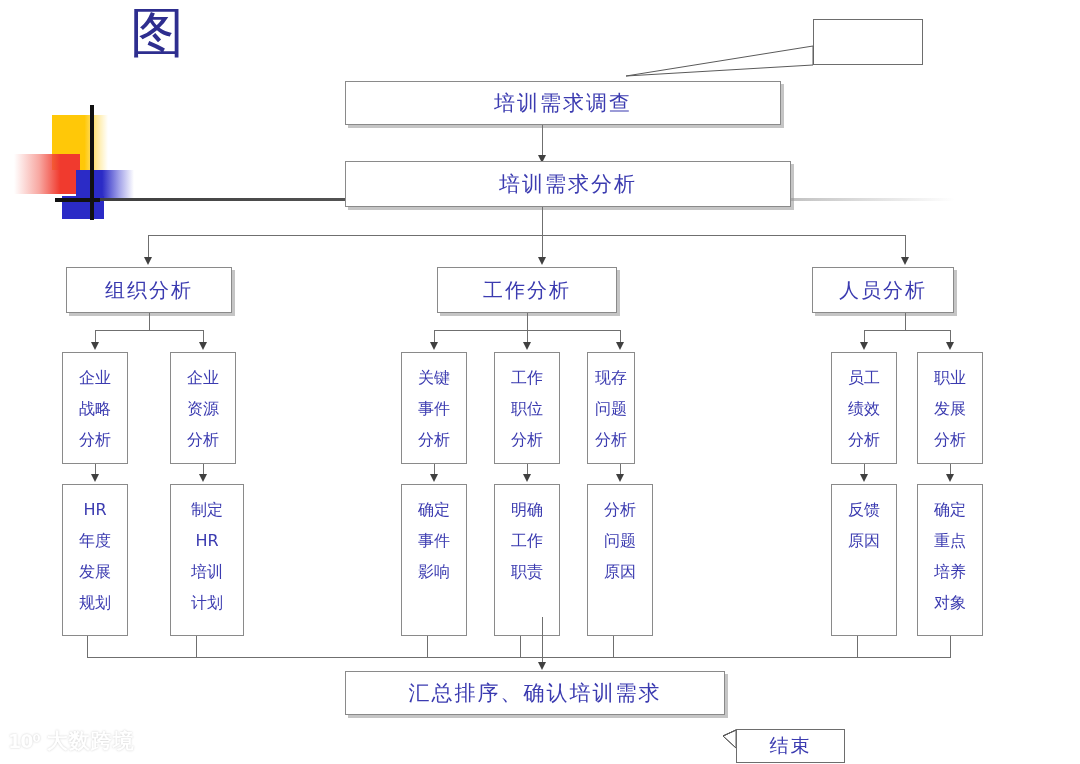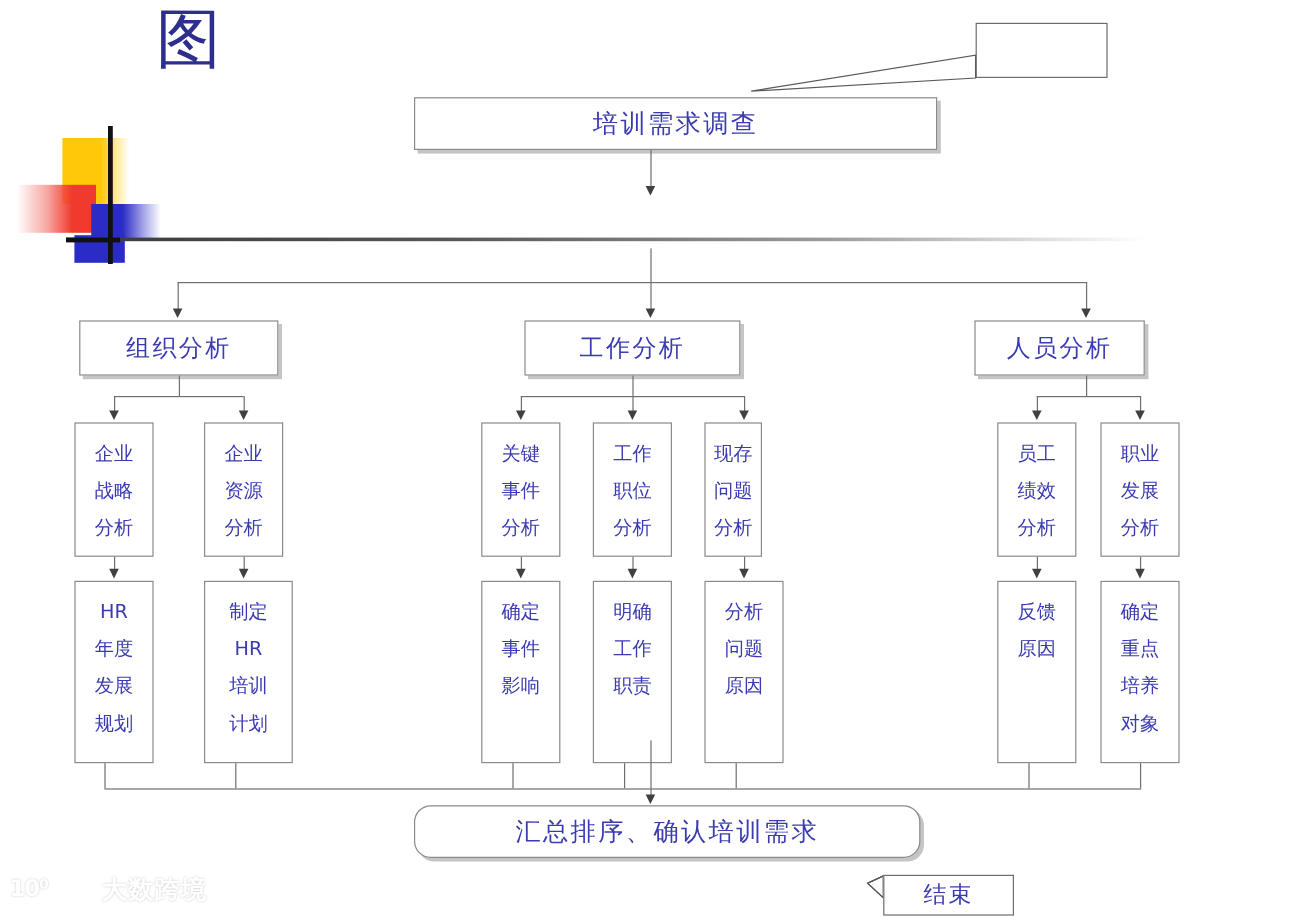--- a/index.html
+++ b/index.html
@@ -126,21 +126,20 @@
     font-family: "DejaVu Sans", "Liberation Sans", sans-serif;
     font-size: 19px; font-weight: bold; color: #ffffff;
     text-shadow: 0 0 2px rgba(140,140,140,0.55);
     letter-spacing: -1px;
   }
   .watermark .wm-text {
     font-family: Liberation Mono, monospace;
     font-size: 21px; font-weight: bold; color: #ffffff;
     text-shadow: 0 0 2px rgba(150,150,150,0.6);
     letter-spacing: 1px;
-    margin-left: 38px;
   }
 </style>
 </head>
 <body>
 
 <div id="slide">
 
   <div class="motif motif-yellow"></div>
   <div class="motif motif-red"></div>
   <div class="motif motif-blue"></div>
@@ -160,20 +159,21 @@
     <polyline points="723,736 736,730 736,748 723,736" fill="none" stroke="#5a5a5a" stroke-width="1"></polyline>
     <line x1="723" y1="736" x2="736" y2="730" stroke="#5a5a5a" stroke-width="1"></line>
     <polyline points="736,730 723,736 736,748" fill="none" stroke="#5a5a5a" stroke-width="1"></polyline>
   </svg>
 
   <div class="box shadowed wide-box" style="left:325px; top:81px; width:436px; height:44px;">培训需求调查</div>
 
   <div class="ln-v" style="left:542px; top:125px; height:36px;"></div>
   <div class="arrow-down" style="left:538px; top:155px;"></div>
 
+  <div class="box shadowed wide-box" style="left:325px; top:161px; width:446px; height:46px;">培训需求分析</div>
 
   <div class="ln-v" style="left:542px; top:207px; height:28px;"></div>
   <div class="ln-h" style="left:148px; top:235px; width:757px;"></div>
   <div class="ln-v" style="left:148px; top:235px; height:26px;"></div>
   <div class="ln-v" style="left:542px; top:235px; height:26px;"></div>
   <div class="ln-v" style="left:905px; top:235px; height:26px;"></div>
   <div class="arrow-down" style="left:144px; top:257px;"></div>
   <div class="arrow-down" style="left:538px; top:257px;"></div>
   <div class="arrow-down" style="left:901px; top:257px;"></div>
 
@@ -332,21 +332,21 @@
   <div class="ln-v" style="left:427px; top:636px; height:21px;"></div>
   <div class="ln-v" style="left:520px; top:636px; height:21px;"></div>
   <div class="ln-v" style="left:613px; top:636px; height:21px;"></div>
   <div class="ln-v" style="left:857px; top:636px; height:21px;"></div>
   <div class="ln-v" style="left:950px; top:636px; height:21px;"></div>
   <div class="ln-h" style="left:87px; top:657px; width:864px;"></div>
 
   <div class="ln-v" style="left:542px; top:617px; height:50px;"></div>
   <div class="arrow-down" style="left:538px; top:662px;"></div>
 
-  <div class="box shadowed wide-box" style="left:325px; top:671px; width:422px; height:44px;border-radius:14px;">汇总排序、确认培训需求</div>
+  <div class="box shadowed wide-box" style="left:325px; top:671px; width:380px; height:44px;">汇总排序、确认培训需求</div>
 
   <div class="callout" style="left:736px; top:729px; width:109px; height:34px;">结束</div>
 
   <div class="watermark">
     <span class="wm-mark">10⁰</span>
     <span class="wm-text">大数跨境</span>
   </div>
 
 </div>
 

